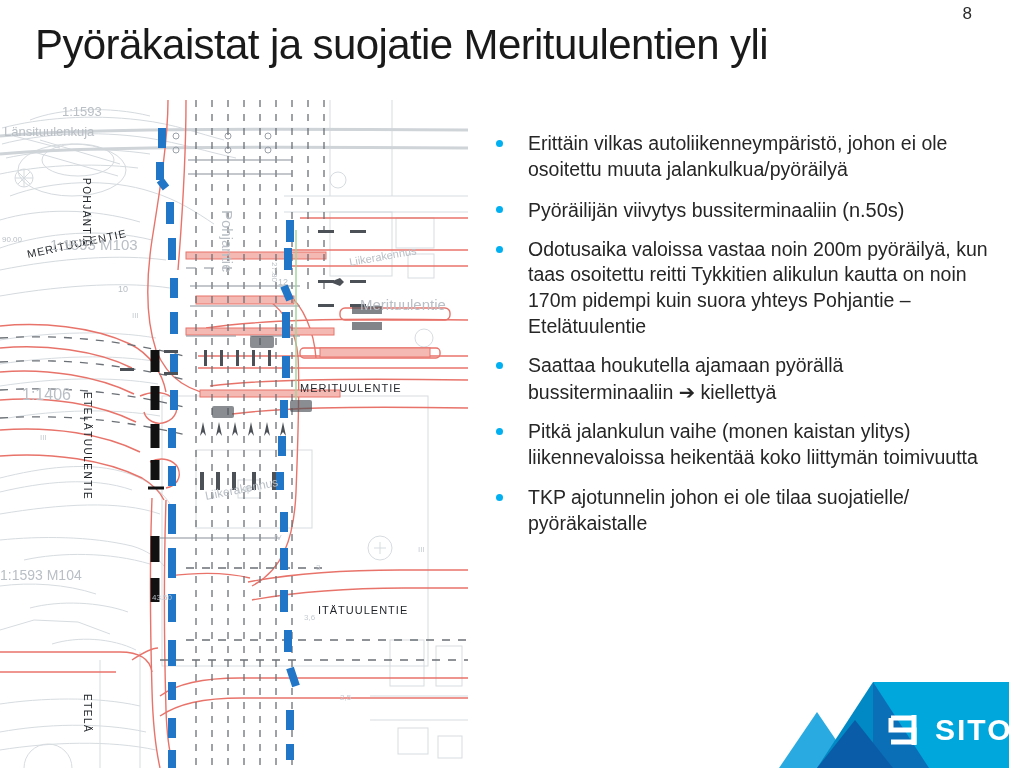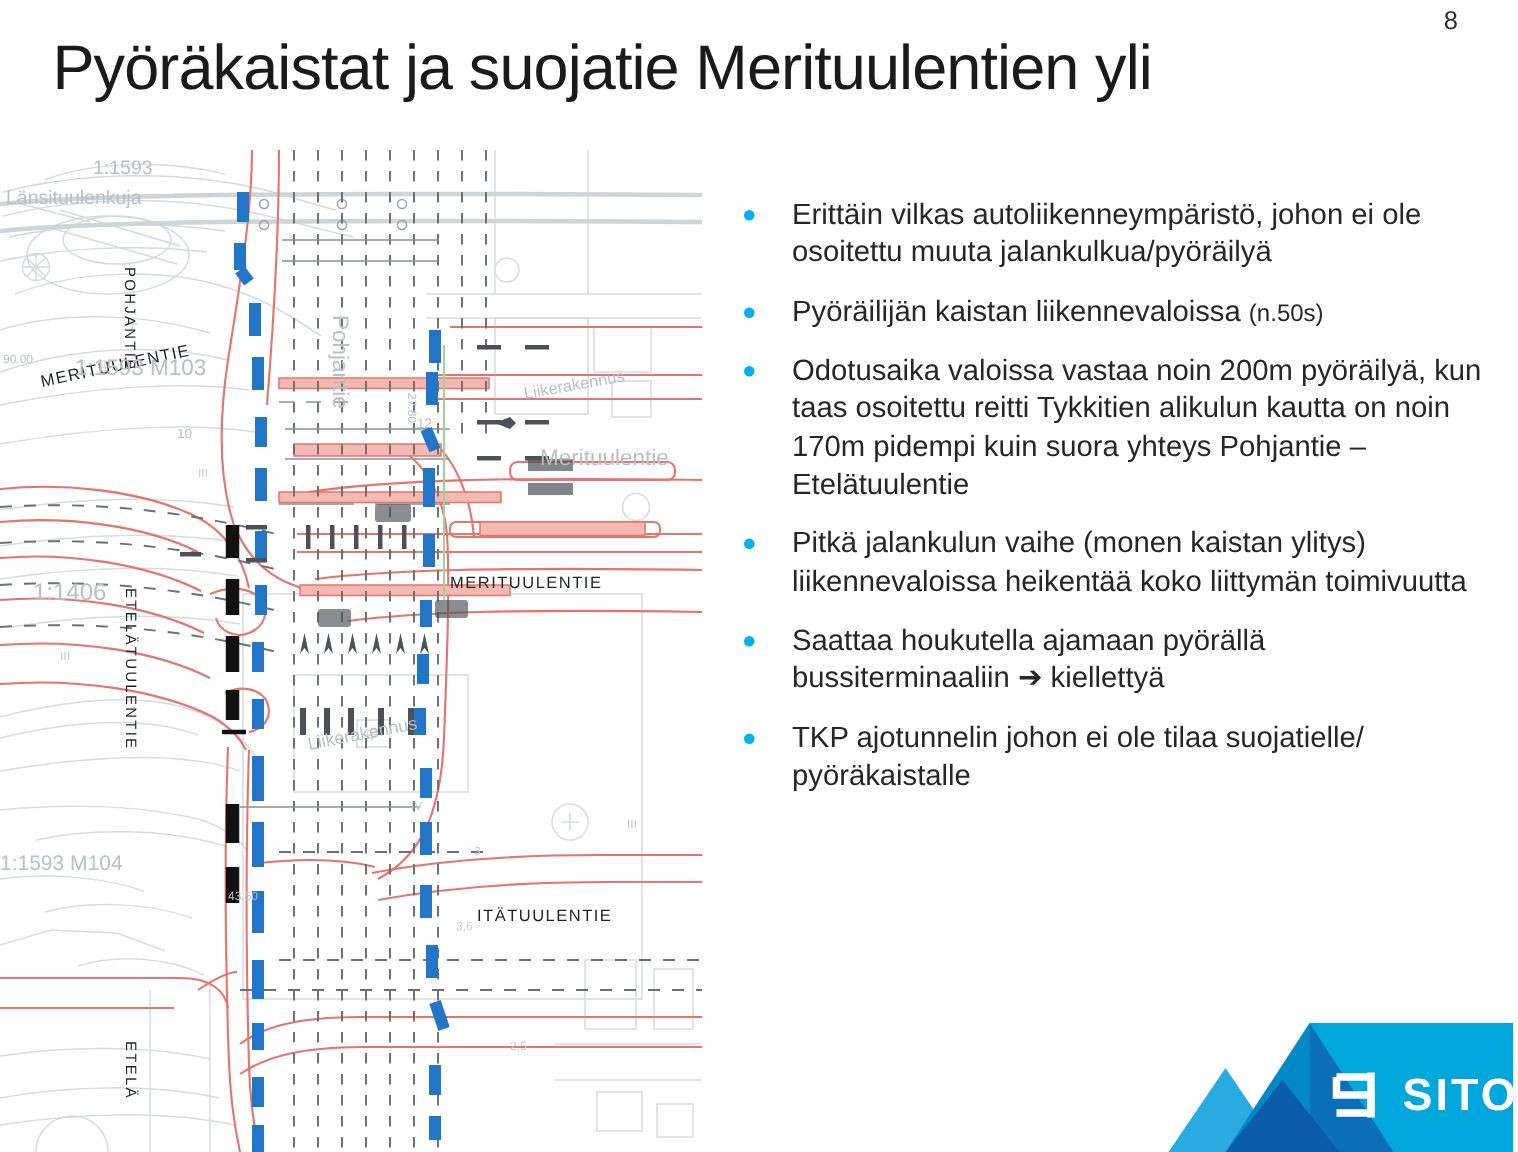--- a/index.html
+++ b/index.html
@@ -37,21 +37,21 @@
     flex:0 0 auto;width:36px;padding-top:9px;
   }
   .bullet-dot i{
     display:block;width:7px;height:7px;border-radius:50%;
     background:#00b0f0;margin-left:4px;
   }
   .bullet-text{
     flex:1 1 auto;font-size:19.5px;line-height:1.30;color:#262626;
     font-family:"Liberation Sans",sans-serif;
   }
-  .bullet-text .small{font-size:16px;text-align:right;}
+  .bullet-text .small{font-size:20px;text-align:right;}
 
   
   .logo-block{
     position:absolute;right:3px;bottom:0;width:270px;height:108px;
     overflow:hidden;pointer-events:none;
   }
   .logo-svg{display:block;width:270px;height:108px;}
 </style>
 </head>
 <body>
@@ -378,42 +378,42 @@
       <span class="bullet-dot">
           <i></i>
         </span>
       <span class="bullet-text"><span>Erittäin vilkas autoliikenneympäristö, johon ei ole osoitettu muuta jalankulkua/pyöräilyä</span><span class="small"></span></span>
     </div>
 
     <div class="bullet-row">
       <span class="bullet-dot">
           <i></i>
         </span>
-      <span class="bullet-text"><span>Pyöräilijän kaistan liikennevaloissa </span><span class="small">(n.50s)</span></span>
+      <span class="bullet-text"><span>Pyöräilijän viivytys bussiterminaaliin </span><span class="small">(n.50s)</span></span>
     </div>
 
     <div class="bullet-row">
       <span class="bullet-dot">
           <i></i>
         </span>
       <span class="bullet-text"><span>Odotusaika valoissa vastaa noin 200m pyöräilyä, kun taas osoitettu reitti Tykkitien alikulun kautta on noin 170m pidempi kuin suora yhteys Pohjantie – Etelätuulentie</span><span class="small"></span></span>
     </div>
 
     <div class="bullet-row">
       <span class="bullet-dot">
           <i></i>
         </span>
+      <span class="bullet-text"><span>Saattaa houkutella ajamaan pyörällä bussiterminaaliin ➔ kiellettyä</span><span class="small"></span></span>
+    </div>
+
+    <div class="bullet-row">
+      <span class="bullet-dot">
+          <i></i>
+        </span>
       <span class="bullet-text"><span>Pitkä jalankulun vaihe (monen kaistan ylitys) liikennevaloissa heikentää koko liittymän toimivuutta</span><span class="small"></span></span>
-    </div>
-
-    <div class="bullet-row">
-      <span class="bullet-dot">
-          <i></i>
-        </span>
-      <span class="bullet-text"><span>Saattaa houkutella ajamaan pyörällä bussiterminaaliin ➔ kiellettyä</span><span class="small"></span></span>
     </div>
 
     <div class="bullet-row">
       <span class="bullet-dot">
           <i></i>
         </span>
       <span class="bullet-text"><span>TKP ajotunnelin johon  ei ole tilaa suojatielle/ pyöräkaistalle</span><span class="small"></span></span>
     </div>
 
   </div>

